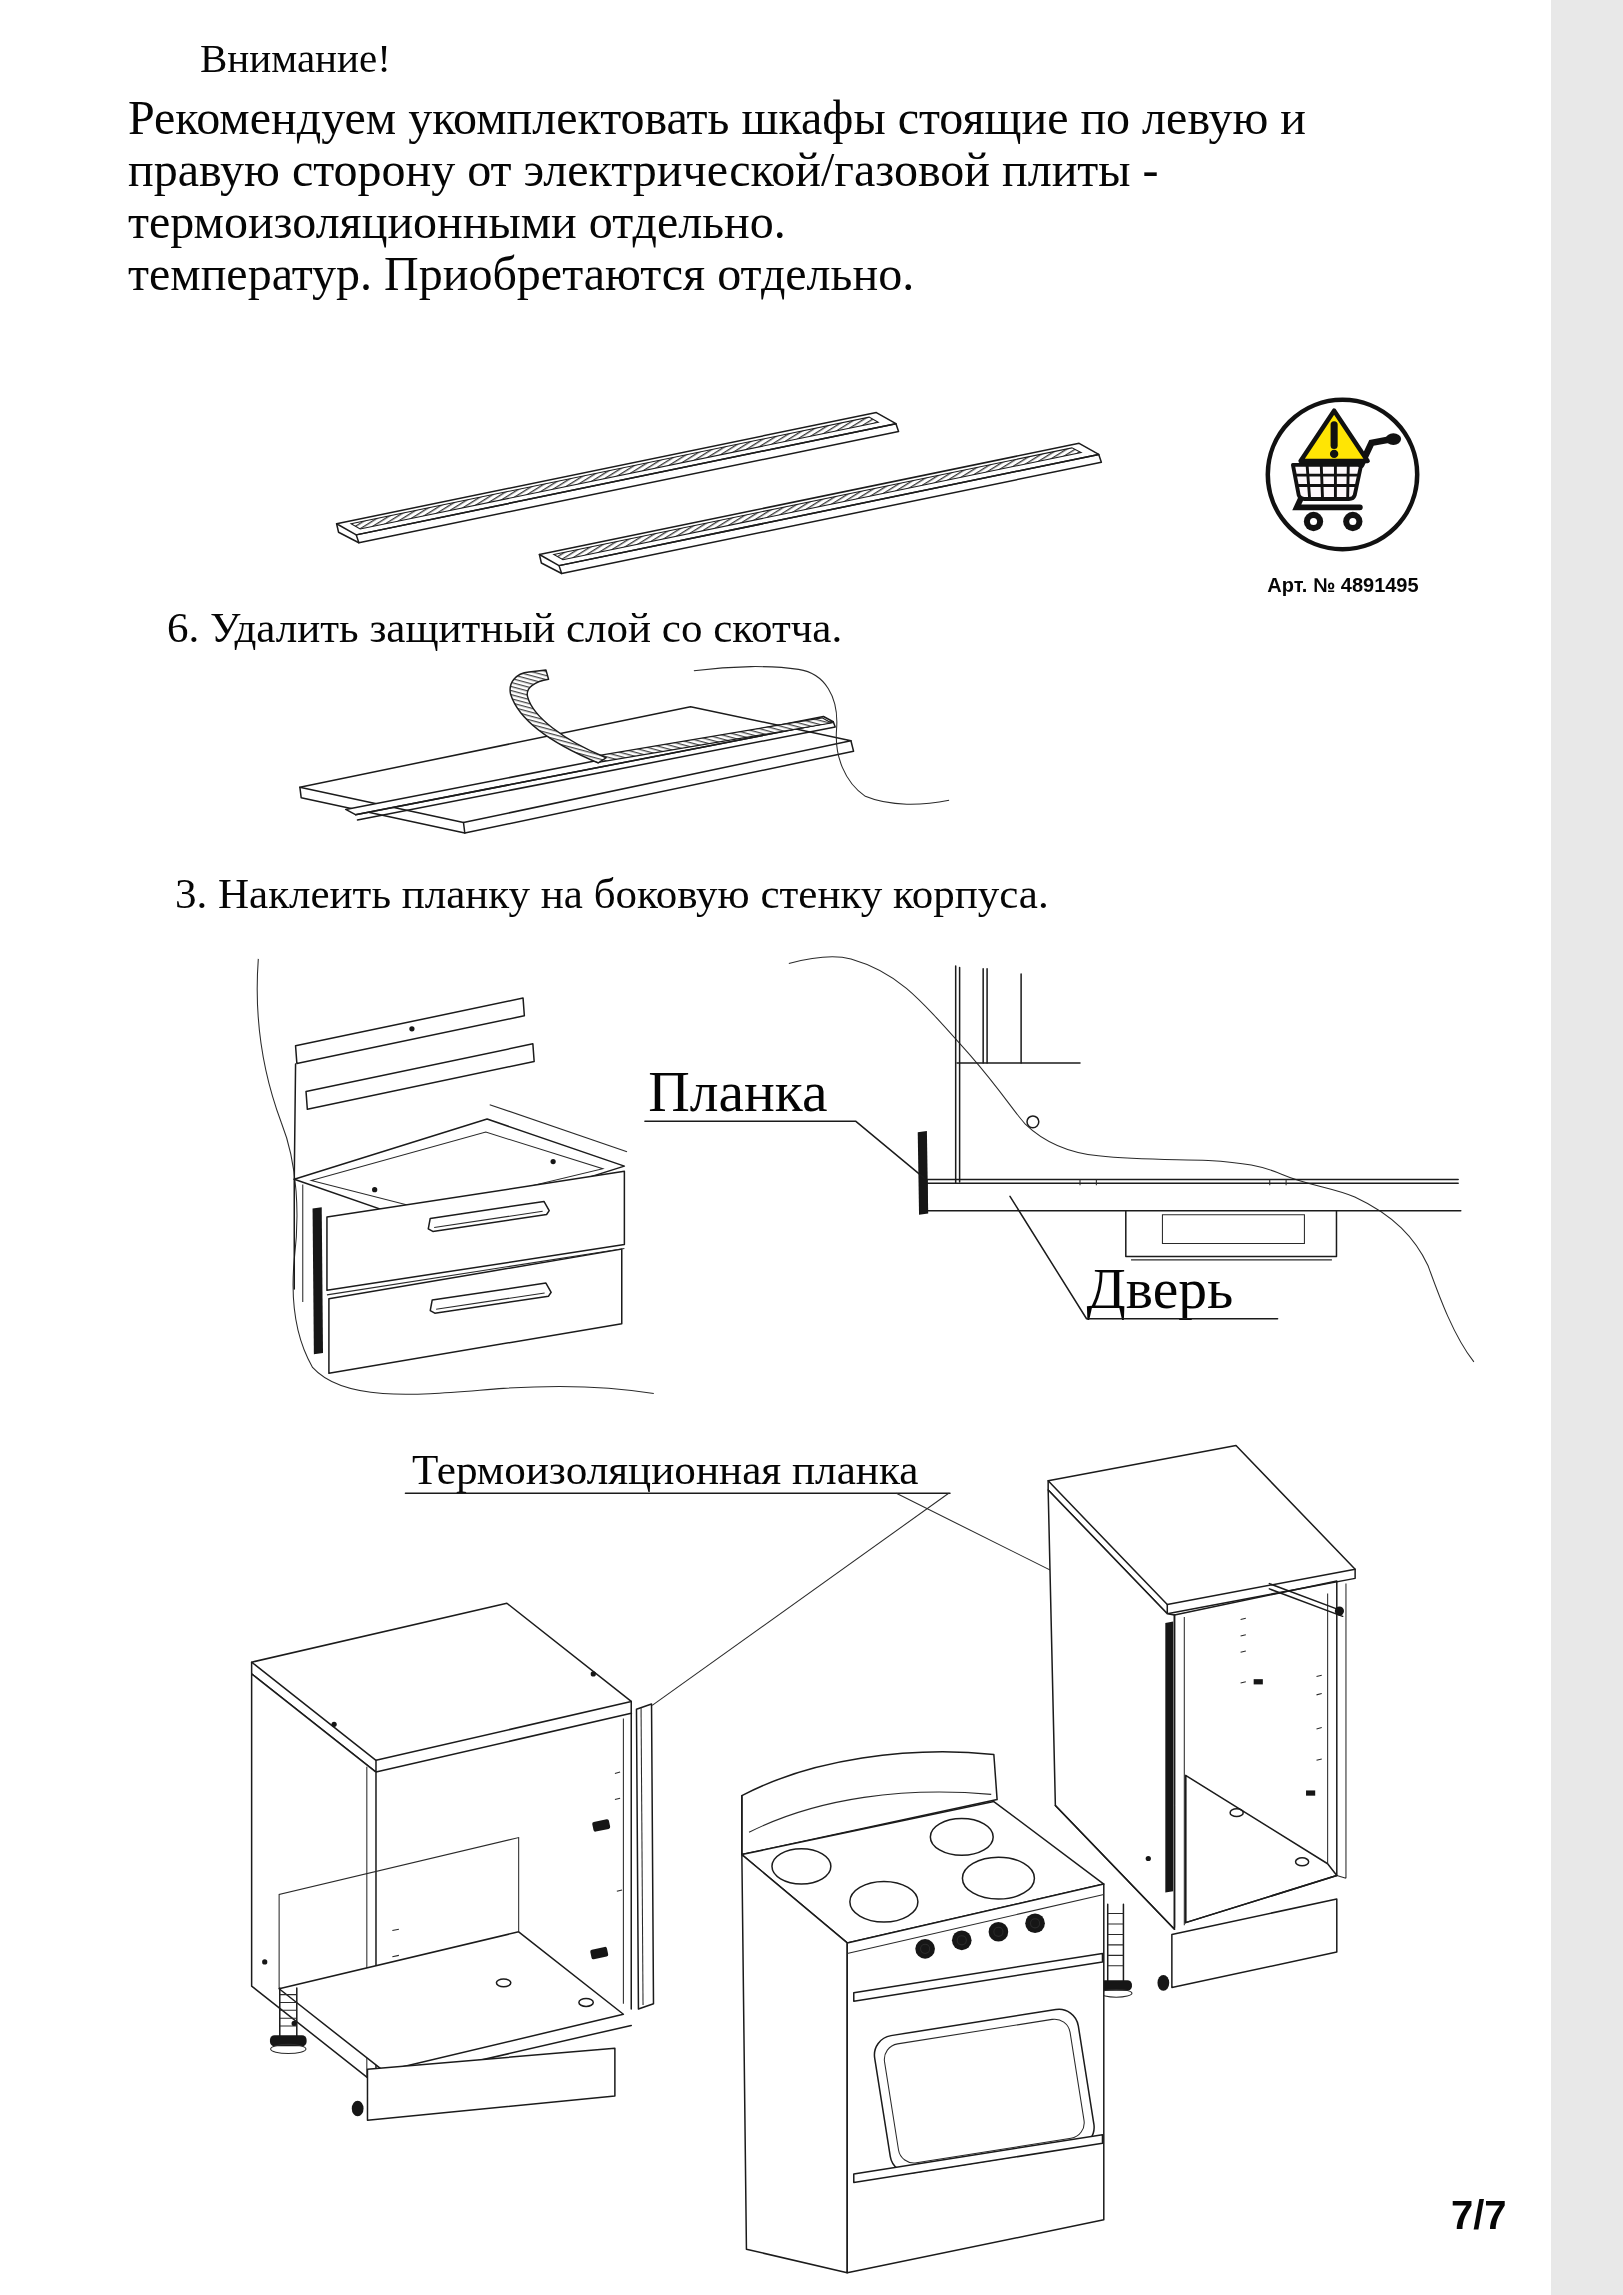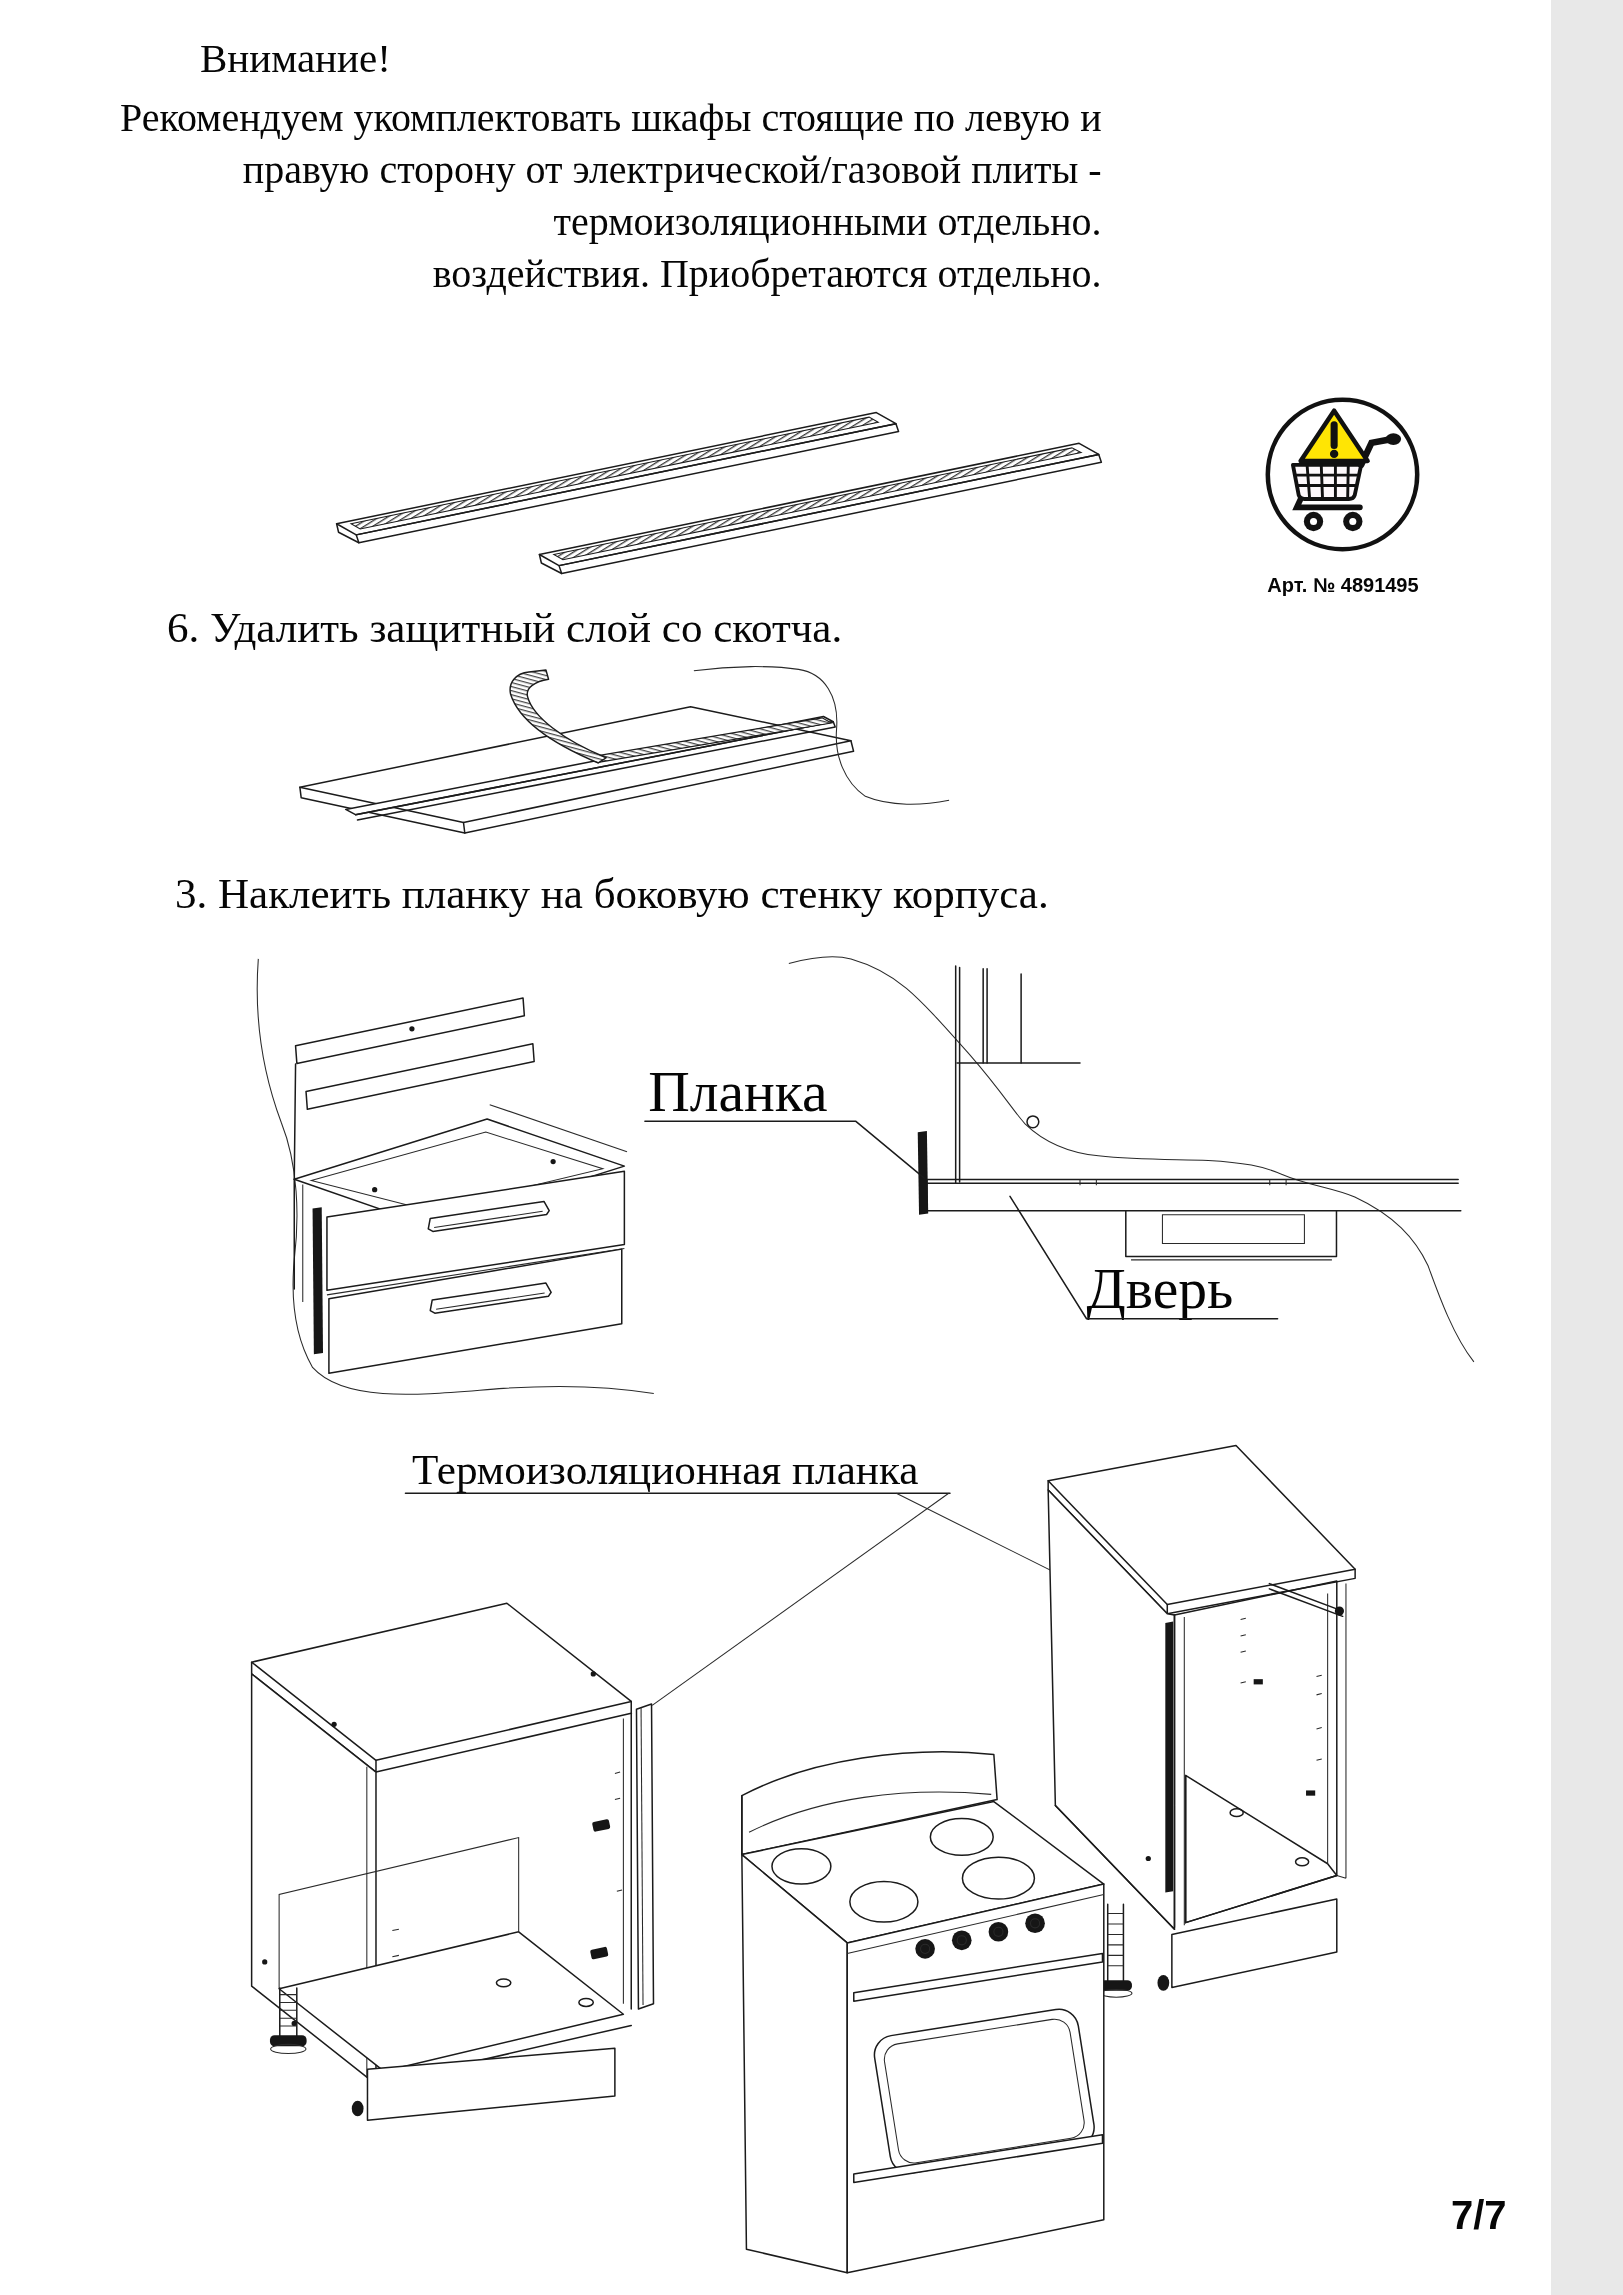--- a/index.html
+++ b/index.html
@@ -17,25 +17,25 @@
   .dark{fill:#161616;stroke:none;}
   .svgtext{font-family:"Liberation Serif",serif;fill:#050505;}
 </style>
 </head>
 <body>
 
 <div id="page">
 
   <div class="t serif" style="left:200px;top:34px;font-size:41px;">Внимание!</div>
 
-  <div class="t serif para" style="left:120px;top:92px;font-size:40px;line-height:52px;text-align:right;">
+  <div class="t serif para" style="left:128px;top:92px;font-size:48px;line-height:52px;">
     <div>Рекомендуем укомплектовать шкафы стоящие по левую и</div>
     <div>правую сторону от электрической/газовой плиты -</div>
     <div>термоизоляционными отдельно.</div>
-    <div>воздействия. Приобретаются отдельно.</div>
+    <div>температур. Приобретаются отдельно.</div>
   </div>
 
   <svg style="left:281px;top:383px" width="857" height="203" viewBox="0 0 1310 310">
     <defs>
       <pattern id="hatchA" width="7" height="7" patternUnits="userSpaceOnUse" patternTransform="rotate(58)">
         <rect width="7" height="7" fill="#ffffff"></rect>
         <line x1="1" y1="0" x2="1" y2="7" stroke="#3a3a3a" stroke-width="2"></line>
       </pattern>
     </defs>
     <g>

